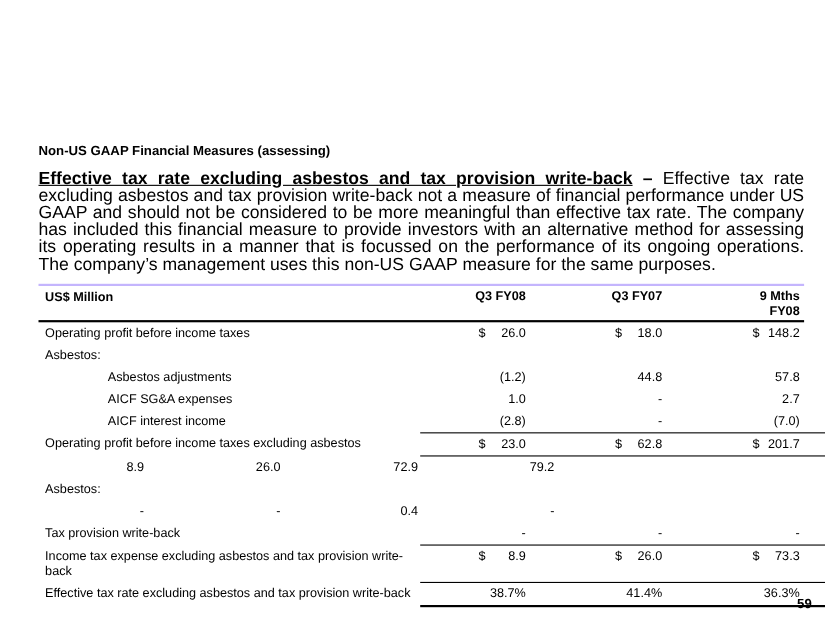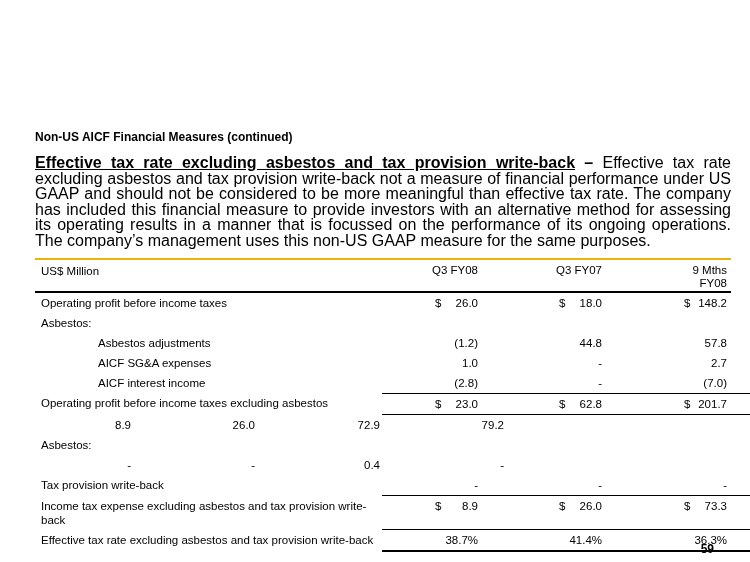--- a/index.html
+++ b/index.html
@@ -22,22 +22,22 @@
     font-size:16px; line-height:15.6px;
     text-align:justify; margin:0 0 9px 0;
   }
   .para .lead { font-weight:bold; text-decoration:underline; }
   .para .dash { font-weight:bold; }
 
   .fin-table { width:696px; font-size:11.5px; }
 
   .thead {
     display:flex;
-    border-top:2px solid #eab308; border-bottom:2px solid #000;
-    font-weight:normal;
+    border-top:2px solid #c4b5fd; border-bottom:2px solid #000;
+    font-weight:bold;
   }
   .label-cell {
     flex:0 0 347px; box-sizing:border-box;
     padding:3px 0 3px 6px; line-height:14px;
   }
   .values {
     flex:0 0 349px; box-sizing:border-box;
     padding:3px 21px 3px 0;
     display:flex; align-items:flex-start;gap:47px;
   }
@@ -53,30 +53,30 @@
   .row.indent .label-cell { padding-left:63px; }
   .row.rule-above .values { border-top:1.5px solid #000; padding-top:3px; }
   .row.rule-below .values { border-bottom:1.5px solid #000; }
   .row.rule-below-heavy .values { border-bottom:2px solid #000;align-items:center; }
 
   .dbox {
     display:inline-flex; justify-content:space-between;
     width:43px; text-align:left;
   }
   .page-num {
-    position:absolute; top:542px; right:36px;
+    position:absolute; top:542px; right:12px;
     font-size:12px; font-weight:bold;
   }
 </style>
 </head>
 <body>
 
 <div class="page">
 
-  <div class="doc-heading">Non-US AICF Financial Measures (continued)</div>
+  <div class="doc-heading">Non-US GAAP Financial Measures (assessing)</div>
 
   <p class="para"><span class="lead">Effective tax rate excluding asbestos and tax provision write-back</span><span class="dash"> – </span><span>Effective tax rate excluding asbestos and tax provision write-back not a measure of financial performance under US GAAP and should not be considered to be more meaningful than effective tax rate. The company has included this financial measure to provide investors with an alternative method for assessing its operating results in a manner that is focussed on the performance of its ongoing operations. The company’s management uses this non-US GAAP measure for the same purposes.</span></p>
 
   <div class="fin-table">
     <div class="thead">
       <div class="label-cell">US$ Million</div>
       <div class="values" id="header-values">
           <div class="vcell c0">
             <div>Q3 FY08</div>
           </div>

